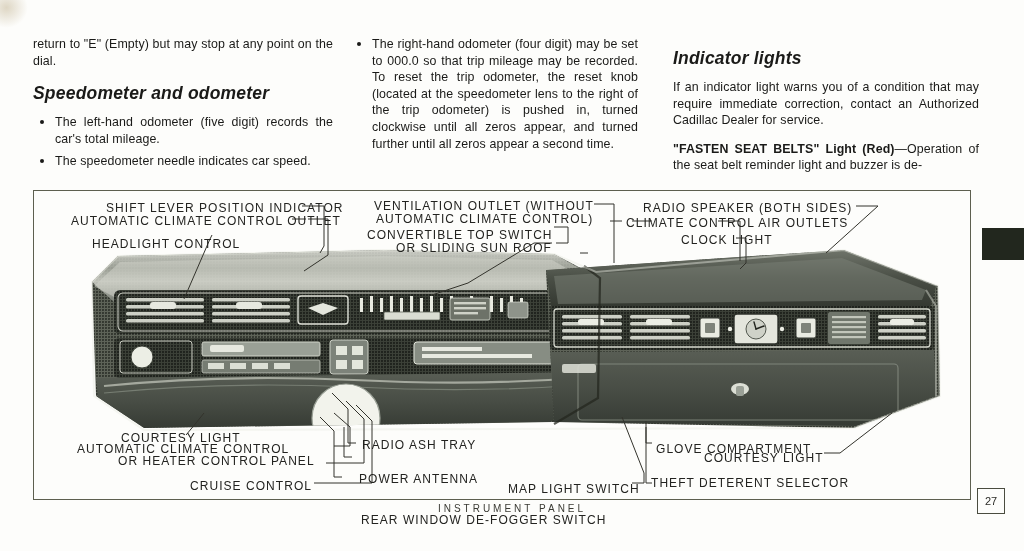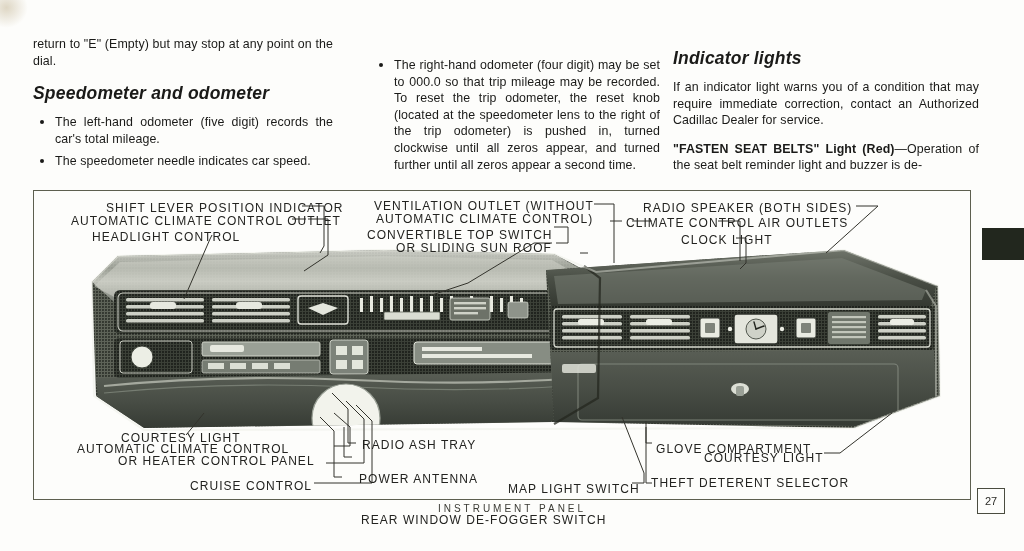--- a/index.html
+++ b/index.html
@@ -74,21 +74,21 @@
   ul.bullets li::before {
     content: "";
     position: absolute;
     left: 7px; top: 6px;
     width: 4px; height: 4px;
     border-radius: 50%;
     background: #1a1a18;
   }
 
   #col-left  { left: 33px;  width: 300px; }
-  #col-mid   { left: 372px; width: 288px; margin-top: 21px; }
+  #col-mid   { left: 350px; width: 288px; }
   #col-right { left: 673px; width: 306px; }
 
   #col-right p.body { margin-bottom: 12px; }
   .bold-lead { font-weight: bold; }
 
   
   #figure {
     position: absolute;
     left: 33px; top: 190px;
     width: 938px; height: 310px;
@@ -409,21 +409,21 @@
         <path d="M598,292 L610,292 L610,282 L588,226"></path>
 
         <path d="M618,252 L612,252 L612,230"></path>
         <path d="M790,262 L806,262 L858,222"></path>
         <path d="M618,292 L612,292 L612,236"></path>
       </g>
     </svg>
 
     <div class="callout" style="left:72px; top:10px;">SHIFT  LEVER  POSITION  INDICATOR</div>
     <div class="callout" style="left:37px; top:23px;">AUTOMATIC  CLIMATE  CONTROL  OUTLET</div>
-    <div class="callout" style="left:58px; top:39px;">HEADLIGHT  CONTROL</div>
+    <div class="callout" style="left:58px; top:46px;">HEADLIGHT  CONTROL</div>
 
     <div class="callout" style="left:340px; top:8px;">VENTILATION  OUTLET  (WITHOUT</div>
     <div class="callout" style="left:342px; top:21px;">AUTOMATIC  CLIMATE  CONTROL)</div>
     <div class="callout" style="left:333px; top:37px;">CONVERTIBLE  TOP  SWITCH</div>
     <div class="callout" style="left:362px; top:50px;">OR SLIDING SUN ROOF</div>
 
     <div class="callout" style="left:609px; top:10px;text-align:center;">RADIO  SPEAKER  (BOTH  SIDES)</div>
     <div class="callout" style="left:592px; top:25px;">CLIMATE  CONTROL  AIR  OUTLETS</div>
     <div class="callout" style="left:647px; top:42px;">CLOCK  LIGHT</div>
 

